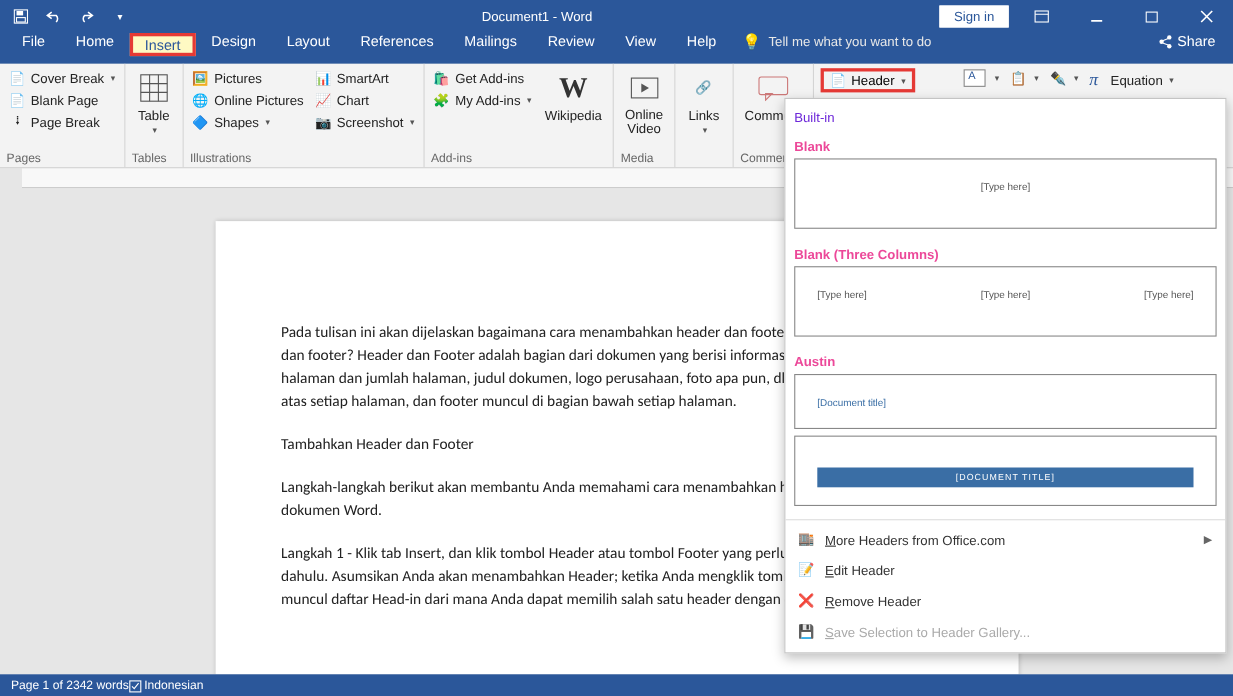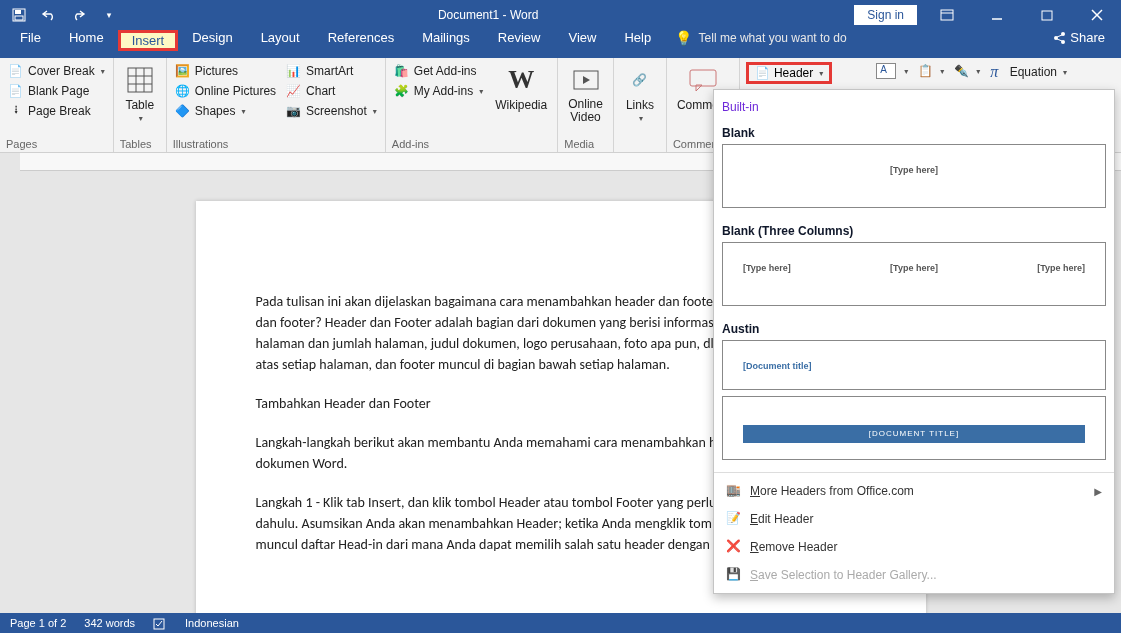--- a/index.html
+++ b/index.html
@@ -45,33 +45,33 @@
 .page { background: #fff; width: 730px; margin: 30px auto 0 auto; min-height: 600px; box-shadow: 0 0 4px rgba(0,0,0,0.2); padding: 90px 60px 40px 60px; }
 .page p { font-size: 14px; color: #222; line-height: 1.5; font-family: Calibri, sans-serif; margin-bottom: 18px; }
 
 
 .gallery { position: absolute; top: 89px; right: 6px; width: 402px; background: #fff; border: 1px solid #c4c4c4; box-shadow: 0 4px 10px rgba(0,0,0,0.25); z-index: 50; }
 .gallery-scroll { max-height: 420px; overflow-y: scroll; padding: 6px 8px; }
 .gallery-scroll::-webkit-scrollbar { width: 16px; }
 .gallery-scroll::-webkit-scrollbar-track { background: #f0f0f0; }
 .gallery-scroll::-webkit-scrollbar-thumb { background: #c0c0c0; }
 .gcat { font-weight: 400; font-size: 12px; color: #6d28d9; padding: 4px 0 2px 0; }
-.gsub { font-weight: 600; font-size: 12px; color: #0f172a; padding: 10px 0 4px 0; }
+.gsub { font-weight: 600; font-size: 12px; color: #ec4899; padding: 10px 0 4px 0; }
 .thumb { border: 1px solid #888; background: #fff; height: 64px; position: relative; overflow: hidden; margin-bottom: 6px; }
-.thumb .ph { position: absolute; font-size: 9px; color: #555; font-weight: 700; }
+.thumb .ph { position: absolute; font-size: 9px; color: #555; font-weight: 400; }
 .thumb.austin .ph { color: #3a6ea5; left: 20px; top: 20px; font-size: 9px; }
 .thumb.banded .band { position: absolute; left: 20px; right: 20px; top: 28px; height: 18px; background: #3a6ea5; color: #fff; font-size: 8px; text-align: center; line-height: 18px; letter-spacing: 1px; }
 .gallery-footer { border-top: 1px solid #ddd; padding: 4px 0; }
 .gf-item { display: flex; align-items: center; gap: 8px; padding: 6px 12px; font-size: 12px; color: #333; cursor: pointer; }
 .gf-item.disabled { color: #aaa; }
 .gf-item .gic { width: 16px; height: 16px; }
 .chev-right { margin-left: auto; color: #666; font-size: 10px; }
 
 
-.status { position: absolute; bottom: 0; left: 0; right: 0; height: 20px; background: #2b579a; color: #fff; display: flex; align-items: center; gap: 18px; padding: 0 10px; font-size: 11px; }
+.status { position: absolute; bottom: 0; left: 0; right: 0; height: 20px; background: #2b579a; color: #fff; display: flex; align-items: center; padding: 0 10px; font-size: 11px; }
 .status .sitem { display: flex; align-items: center; gap: 4px; }
 
 svg { display: block; }
 .underline-first::first-letter { text-decoration: underline; }
 </style>
 </head>
 <body>
 
 <div class="titlebar">
   <div class="qat">

